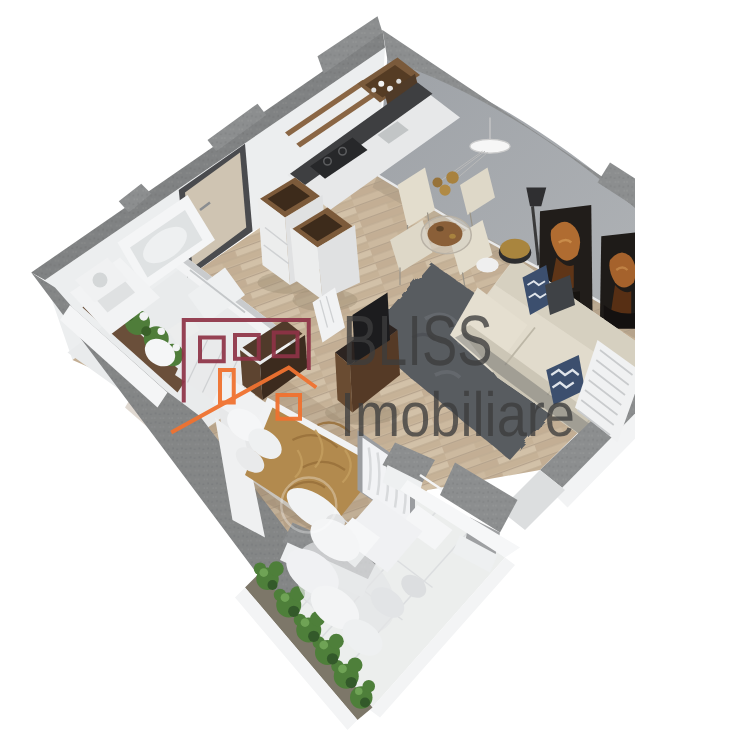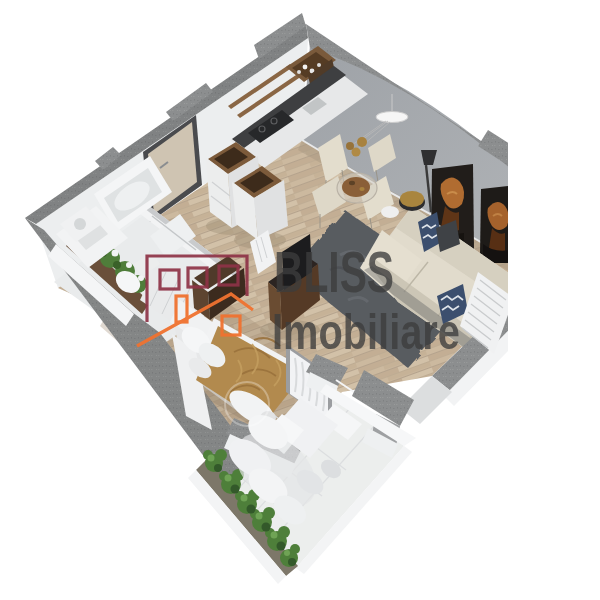--- a/index.html
+++ b/index.html
@@ -1,16 +1,16 @@
 <!DOCTYPE html>
 <html><head>
 <meta charset="utf-8">
 <style>
 html,body{margin:0;padding:0;background:#ffffff;font-family:"Liberation Sans",sans-serif;}
-#stage{width:508px;height:600px;position:relative;overflow:hidden;font-weight:bold;}
+#stage{width:508px;height:600px;position:relative;overflow:hidden;}
 </style>
 </head>
 <body>
 <div id="stage">
 <svg width="600" height="600" viewBox="0 0 600 600">
 <defs>
 <pattern id="speck" width="7" height="7" patternUnits="userSpaceOnUse">
 <rect width="7" height="7" fill="#8c8e8f"></rect>
 <rect x="1" y="2" width="1.5" height="1" fill="#818384"></rect>
 <rect x="4" y="5" width="1.5" height="1" fill="#969898"></rect>

